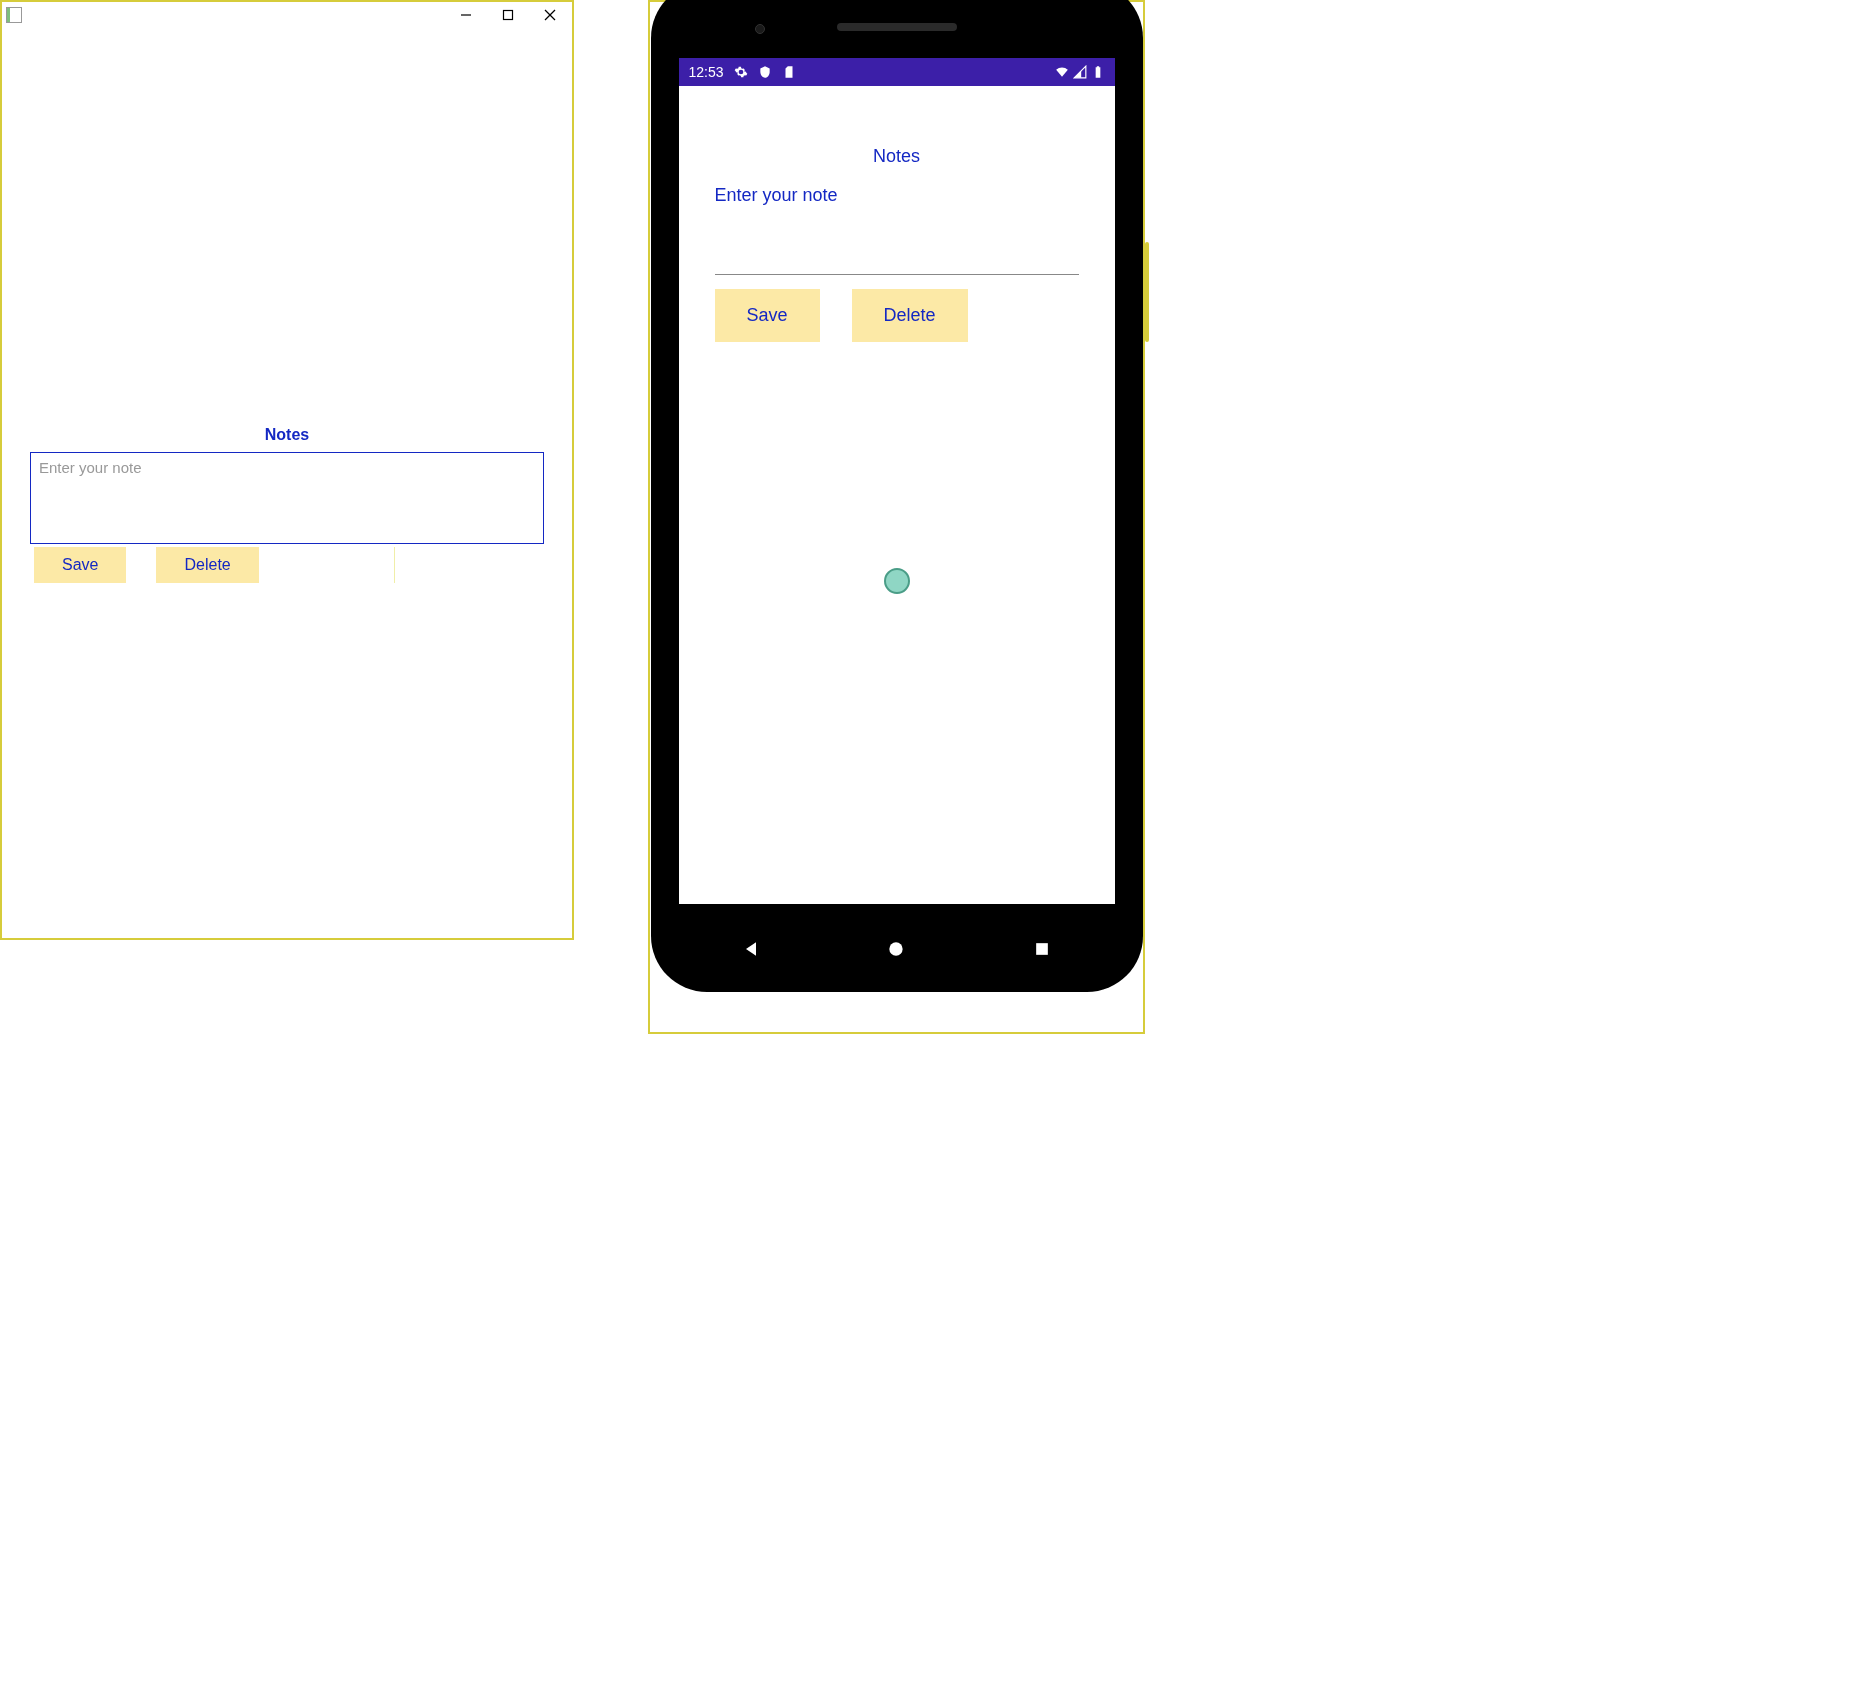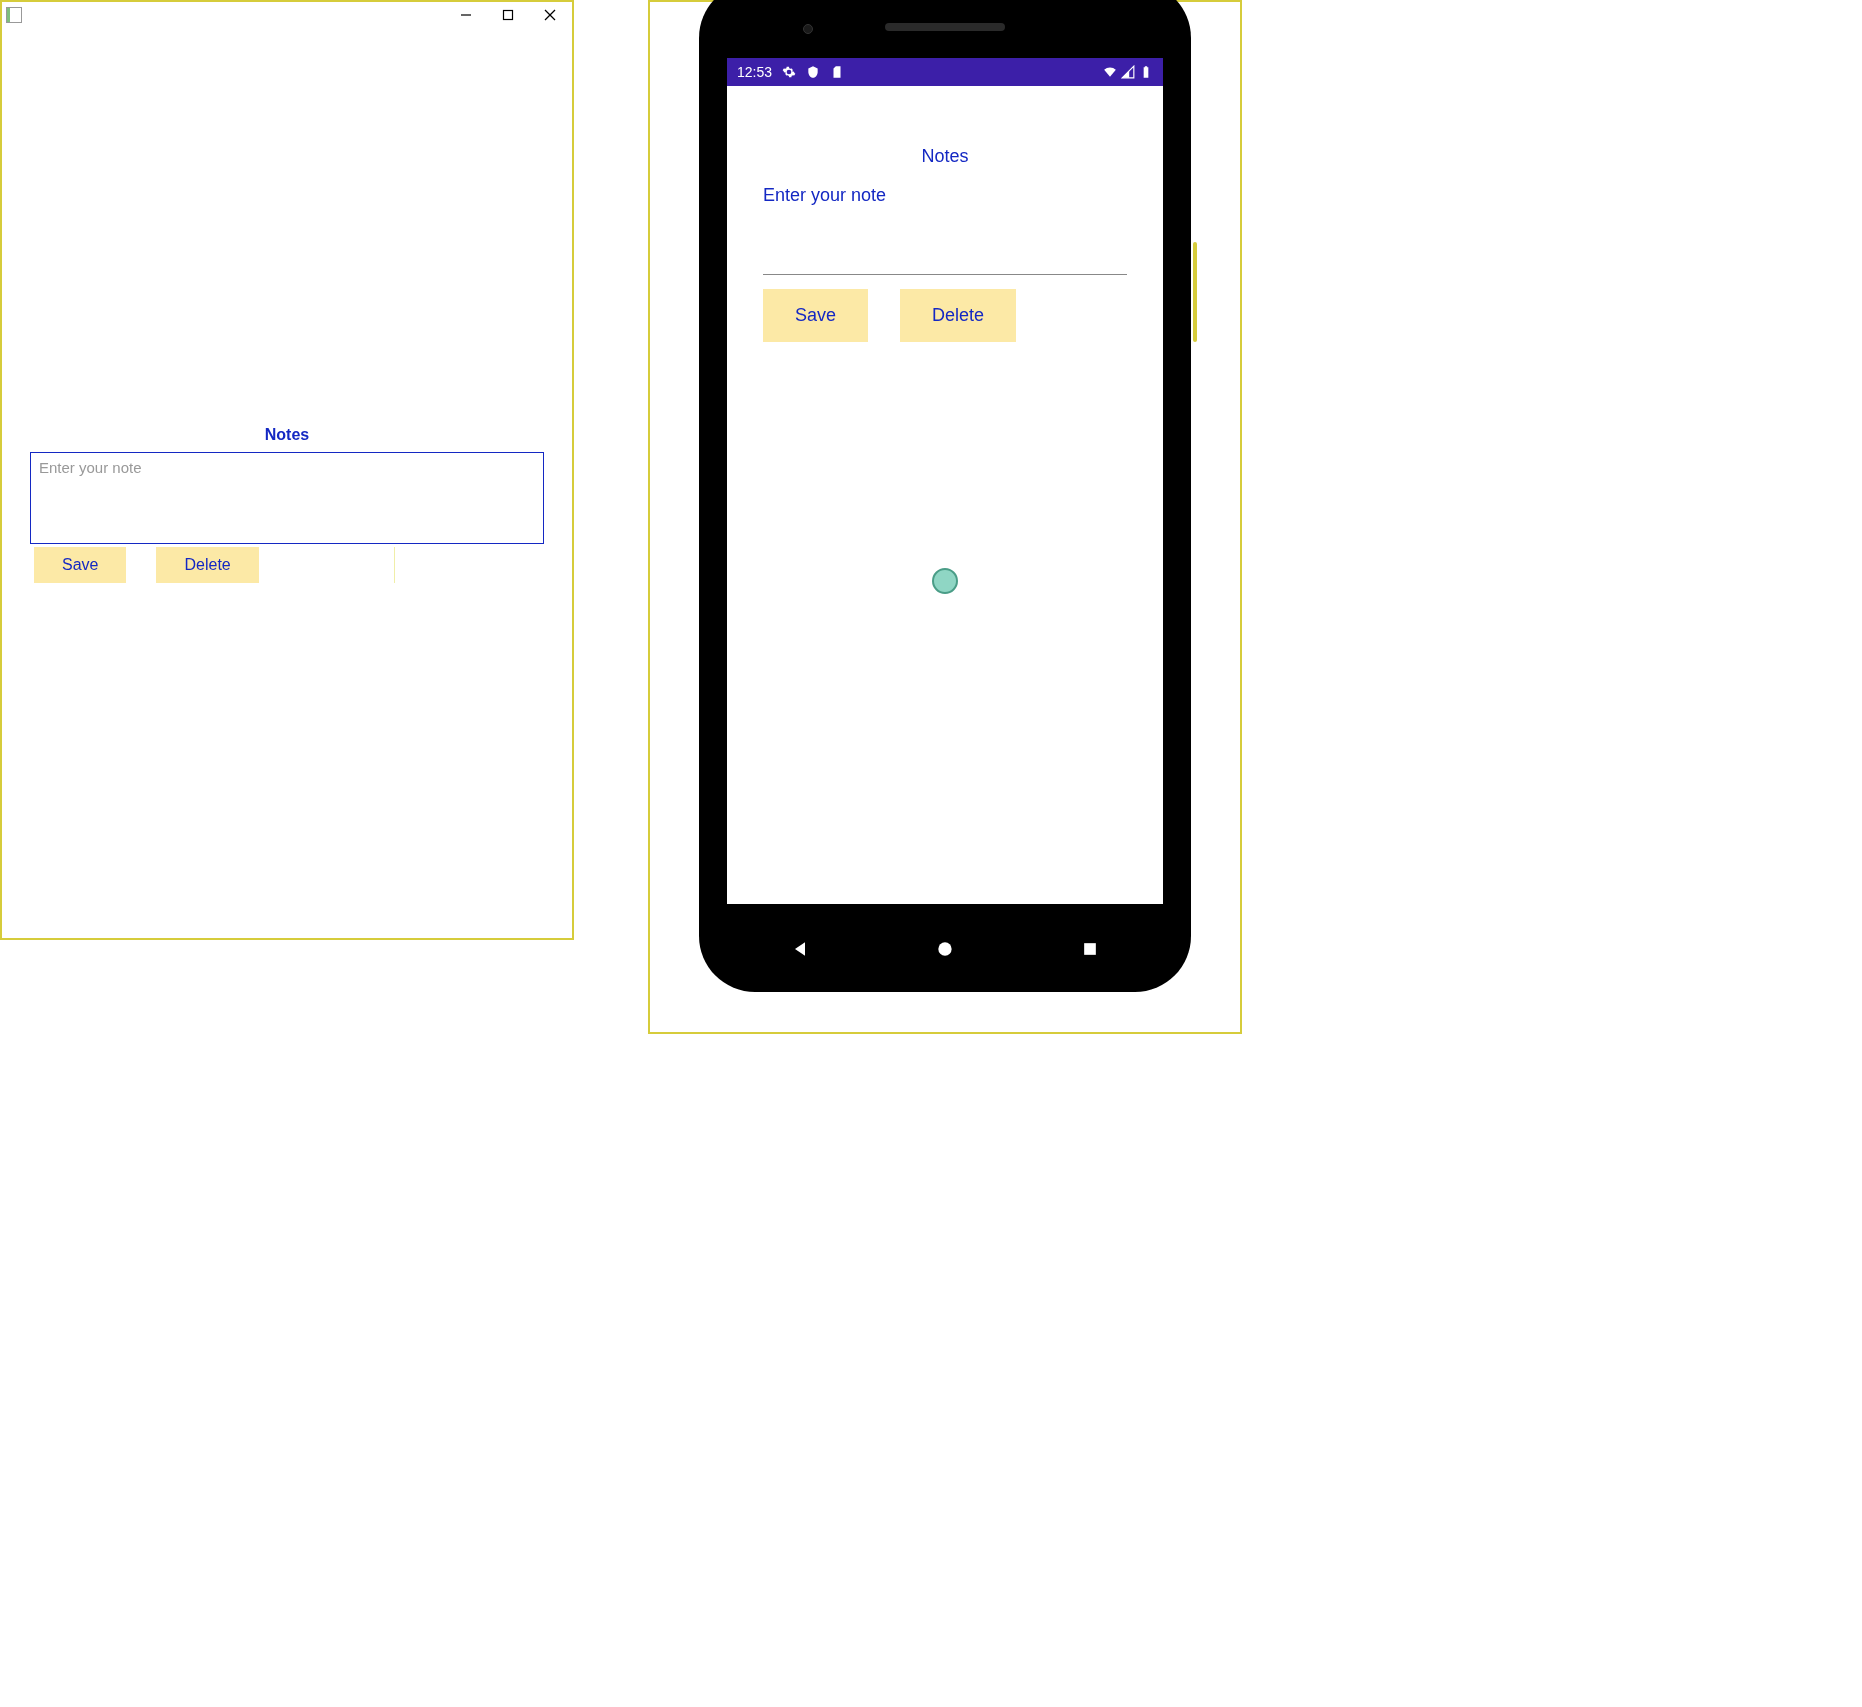--- a/index.html
+++ b/index.html
@@ -106,21 +106,21 @@
       padding: 9px 28px;
       cursor: pointer;
       font-family: inherit;
     }
 
     
     .phone-frame {
       position: absolute;
       top: 0;
       left: 648px;
-      width: 594px;
+      width: 497px;
       height: 1034px;
       border: 2px solid #d6cc3b;
       background: #ffffff;
       display: flex;
       justify-content: center;
     }
     .phone-body {
       width: 492px;
       height: 1010px;
       background: #000000;

